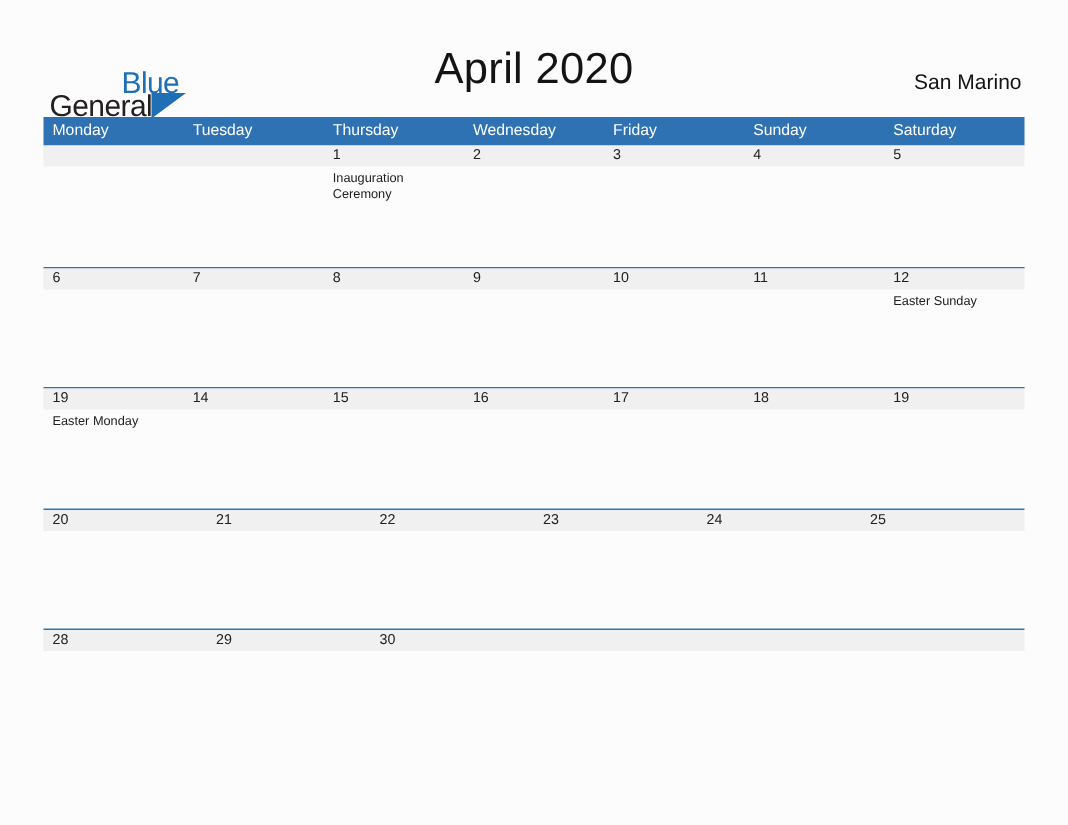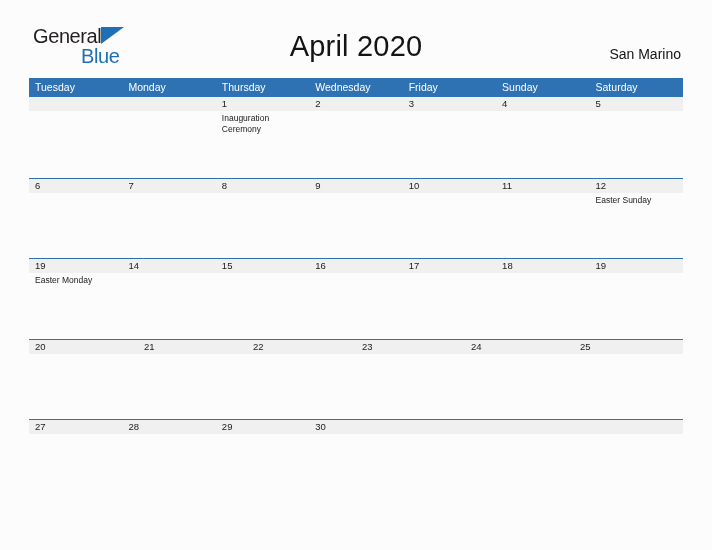--- a/index.html
+++ b/index.html
@@ -34,20 +34,21 @@
     left: 33px;
     top: 26px;
     width: 110px;
     height: 42px;
     line-height: 1;
     user-select: none;
   }
   .logo-row1 {
     position: relative;
     height: 22px;
+    margin-top: 35px;
   }
   .logo-general {
     position: absolute;
     left: 0;
     top: 0;
     font-size: 20px;
     letter-spacing: -0.4px;
     color: #231f20;
     font-family: "Liberation Sans", sans-serif;
   }
@@ -194,22 +195,22 @@
 
     <div class="month-title">April 2020</div>
 
     <div class="locale-label">San Marino</div>
 
   </div>
 
   <div class="calendar">
 
     <div class="weekday-header">
+      <div class="weekday-cell">Monday</div>
       <div class="weekday-cell">Tuesday</div>
-      <div class="weekday-cell">Monday</div>
       <div class="weekday-cell">Thursday</div>
       <div class="weekday-cell">Wednesday</div>
       <div class="weekday-cell">Friday</div>
       <div class="weekday-cell">Sunday</div>
       <div class="weekday-cell">Saturday</div>
     </div>
 
     <div id="weeks-container">
         <div class="week-row first">
           <div class="day-number-band"></div>
@@ -323,23 +324,20 @@
             <div class="day-cell">
               <span class="day-number">25</span>
             </div>
           </div>
         </div>
         <div class="week-row">
           <div class="rule"></div>
           <div class="day-number-band"></div>
           <div class="day-cells">
             <div class="day-cell">
-              <span class="day-number">27</span>
-            </div>
-            <div class="day-cell">
               <span class="day-number">28</span>
             </div>
             <div class="day-cell">
               <span class="day-number">29</span>
             </div>
             <div class="day-cell">
               <span class="day-number">30</span>
             </div>
             <div class="day-cell empty">
               <span class="day-number"></span>

